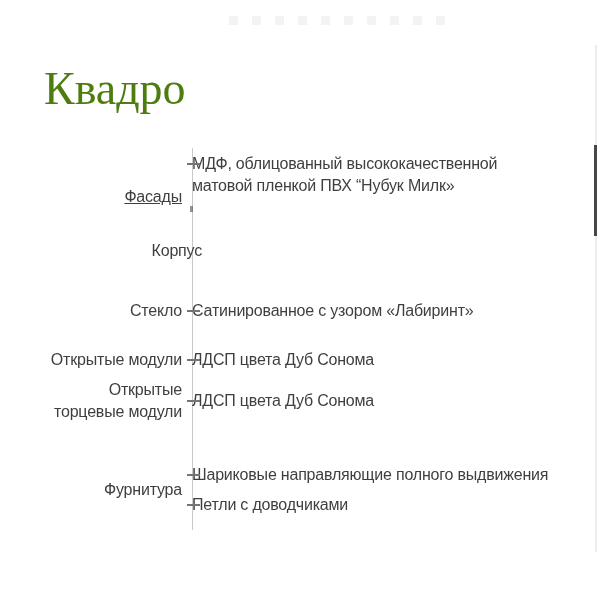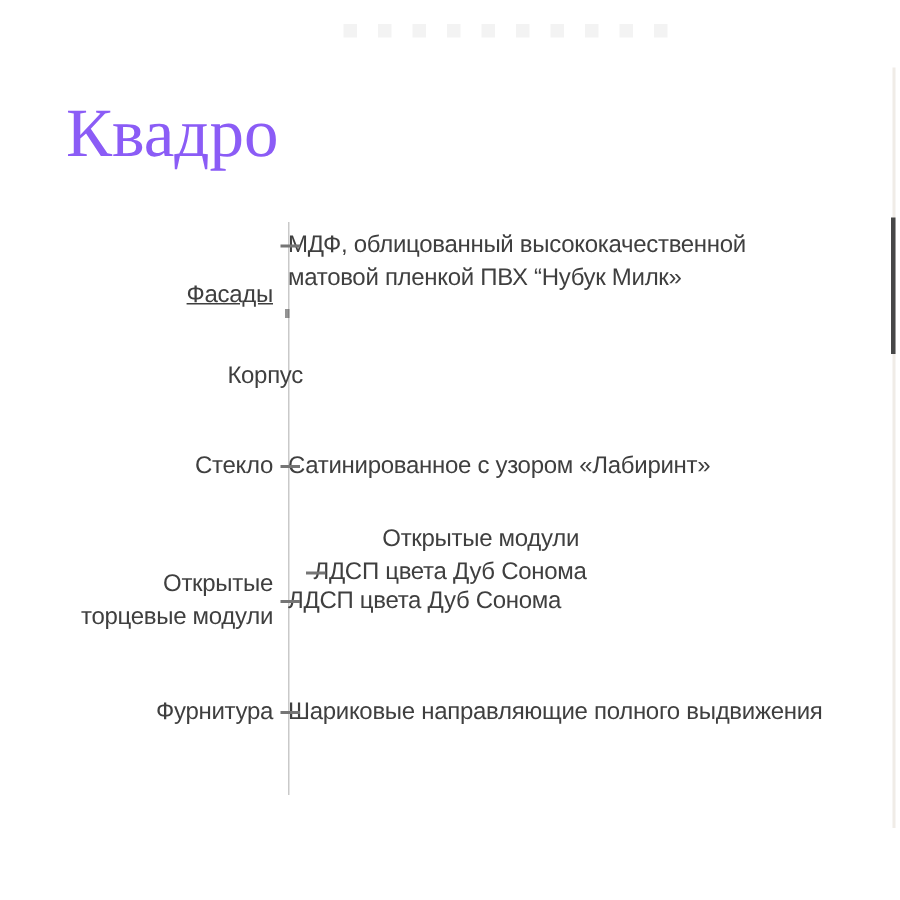--- a/index.html
+++ b/index.html
@@ -35,21 +35,21 @@
   
   .title {
     position: absolute;
     left: 44px;
     top: 63px;
     margin: 0;
     font-family: "Liberation Serif", "DejaVu Serif", serif;
     font-weight: 400;
     font-size: 46px;
     line-height: 52px;
-    color: #8b5cf6;
+    color: #4d7c0f;
   }
 
   
   .vline {
     position: absolute;
     left: 192px;
     top: 148px;
     width: 1px;
     height: 382px;
     background: #c9c9c9;
@@ -101,21 +101,21 @@
     width: 13px;
     height: 2px;
     background: #757575;
   }
   .value + .value { margin-top: 8px; }
 
   .row1 { top: 153px; align-items: flex-start; }
   .row1 .label-cell { margin-top: 33px; text-decoration: underline; }
   .row2 { top: 240px; margin-left: 20px; }
   .row3 { top: 300px; }
-  .row4 { top: 349px; flex-direction: column; }
+  .row4 { top: 349px; }
   .row5 { top: 379px; }
   .row6 { top: 464px; }
 
   
   .scroll-track {
     position: absolute;
     right: 3px;
     top: 45px;
     width: 2px;
     height: 507px;
@@ -182,19 +182,20 @@
     <div class="label-cell"><span class="label-narrow">Открытые торцевые модули</span></div>
     <div class="value-cell">
       <div class="value">ЛДСП цвета Дуб Сонома</div>
     </div>
   </div>
 
   <div class="row row6">
     <div class="label-cell">Фурнитура</div>
     <div class="value-cell">
       <div class="value">Шариковые направляющие полного выдвижения</div>
+      <div class="value">Петли с доводчиками</div>
     </div>
   </div>
 
   <div class="scroll-track"></div>
   <div class="scroll-thumb"></div>
 
 </div>
 
 </body></html>

